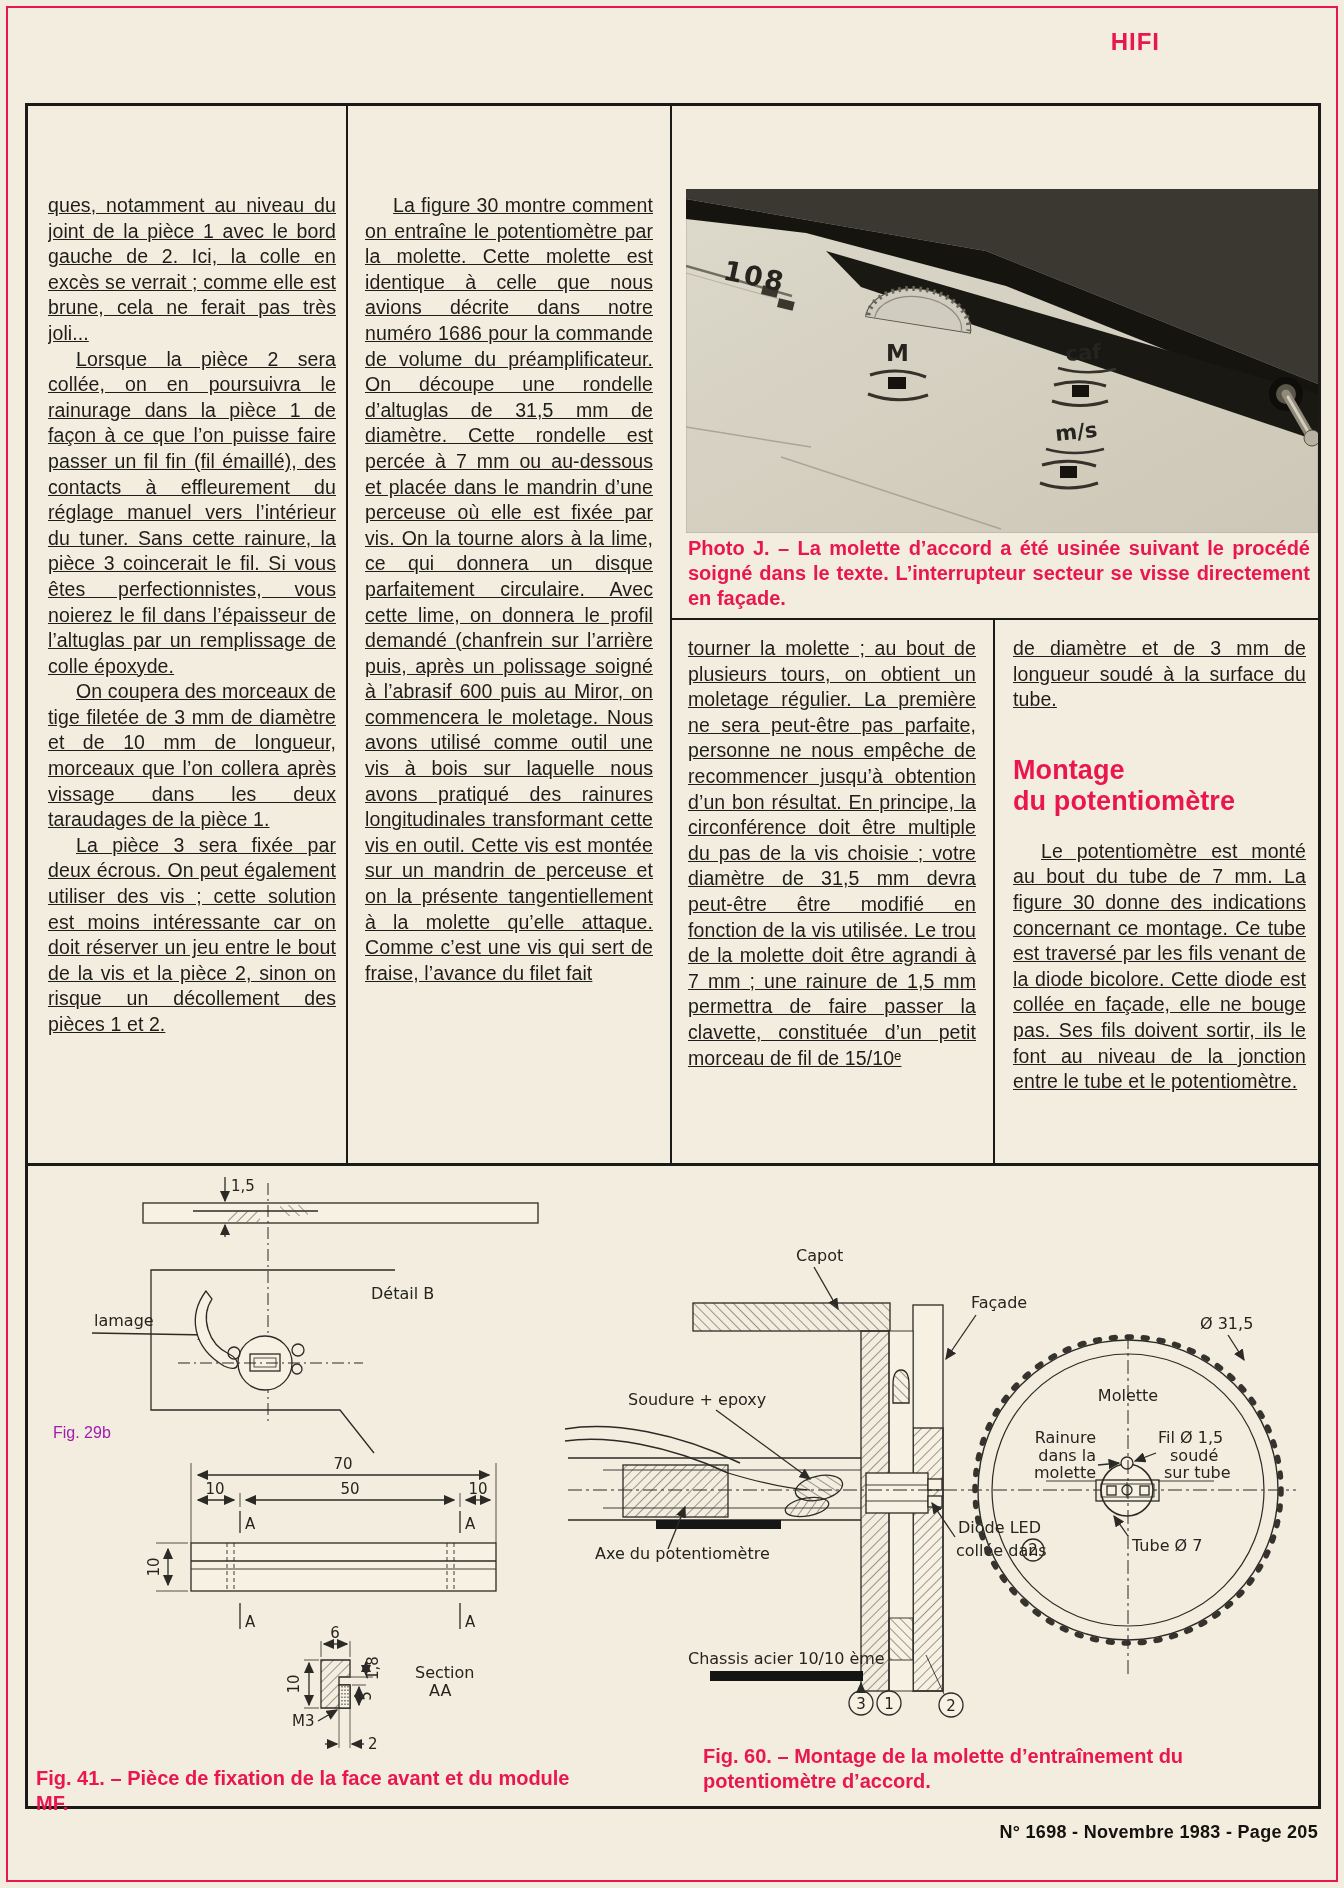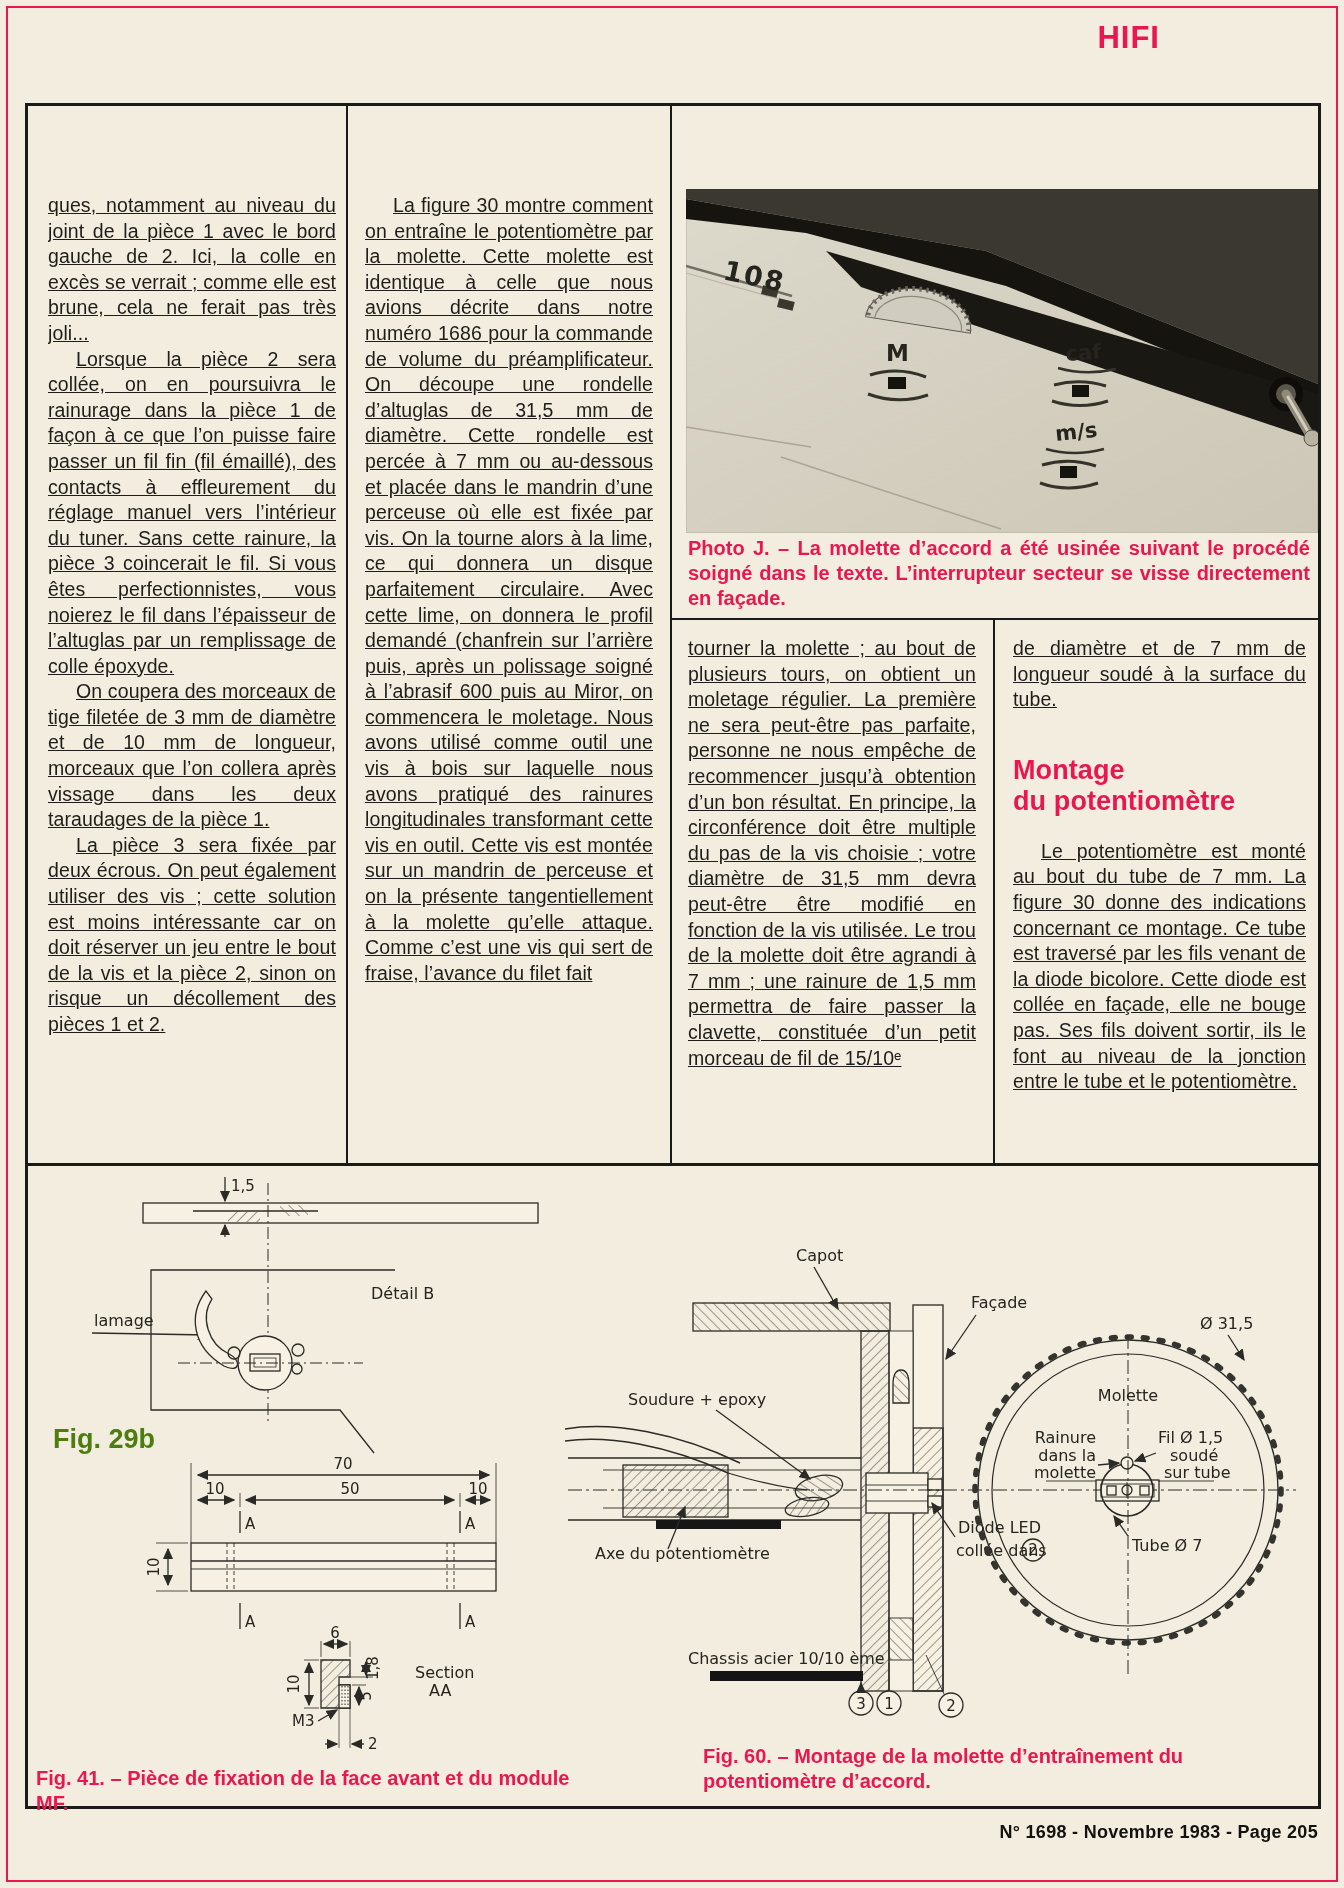--- a/index.html
+++ b/index.html
@@ -1,20 +1,20 @@
 <!DOCTYPE html>
 <html><head>
 <meta charset="utf-8">
 <style>
   html,body{margin:0;padding:0;background:#888;}
   .page{position:relative;width:1344px;height:1888px;background:#f2edde;
         font-family:"Liberation Sans",sans-serif;color:#1f1d1a;overflow:hidden;}
   .red-frame{position:absolute;left:6px;top:6px;right:6px;bottom:6px;
         border:2px solid #e9164f;pointer-events:none;}
-  .hifi{position:absolute;top:20px;right:184px;font-size:31px;font-weight:bold;
+  .hifi{position:absolute;top:28px;right:184px;font-size:24px;font-weight:bold;
         color:#e9164f;letter-spacing:1px;}
   .content{position:absolute;left:25px;top:103px;width:1290px;height:1700px;
         border:3px solid #1a1a18;}
   .vr{position:absolute;width:2px;background:#1a1a18;}
   .vr1{left:318px;top:0;height:1057px;}
   .vr2{left:642px;top:0;height:1057px;}
   .vr3{left:965px;top:512px;height:545px;}
   .hr{position:absolute;background:#1a1a18;}
   .hr-caption{left:642px;top:512px;width:648px;height:2px;}
   .hr-main{left:0;top:1057px;width:1290px;height:3px;}
@@ -26,21 +26,21 @@
   .col2{left:337px;top:87px;width:288px;height:970px;}
   .col3{left:660px;top:530px;width:288px;height:527px;}
   .col4{left:985px;top:530px;width:293px;height:527px;}
   .col4 h2{color:#e9164f;font-size:27px;line-height:31px;margin:42px 0 22px 0;
         font-weight:bold;}
   .photo-svg{position:absolute;left:658px;top:83px;}
   .photo-caption{position:absolute;left:660px;top:430px;width:622px;
         color:#e9164f;font-weight:bold;font-size:20px;line-height:25px;
         text-align:justify;}
   .figs-svg{position:absolute;left:0;top:1057px;}
-  .figlabel{position:absolute;color:#4d7c0f;font-weight:bold;font-size:27px;}
+  .figlabel{position:absolute;color:#a21caf;font-weight:normal;font-size:16px;}
   .f29{left:25px;top:1318px;}
   .figcap{position:absolute;color:#e9164f;font-weight:bold;font-size:20px;
         line-height:25px;}
   .f31cap{left:8px;top:1660px;width:540px;}
   .f30cap{left:675px;top:1638px;width:612px;}
   .footer{position:absolute;top:1822px;right:26px;font-size:18px;font-weight:bold;
         color:#14120f;letter-spacing:.3px;}
   svg text{font-family:"DejaVu Sans",sans-serif;fill:#26241f;}
   .dimtxt{font-size:15px;}
   .lbltxt{font-size:16px;}
@@ -122,21 +122,21 @@
       <line x1="95" y1="268" x2="315" y2="340" stroke="#aaa597" stroke-width="1.5"></line>
     </svg>
 
     <div class="photo-caption">Photo J. – La molette d’accord a été usinée suivant le procédé soigné dans le texte. L’interrupteur secteur se visse directement en façade.</div>
 
     <div class="col col3">
       <p>tourner la molette ; au bout de plusieurs tours, on obtient un moletage régulier. La première ne sera peut-être pas parfaite, personne ne nous empêche de recommencer jusqu’à obtention d’un bon résultat. En principe, la circonférence doit être multiple du pas de la vis choisie ; votre diamètre de 31,5 mm devra peut-être être modifié en fonction de la vis utilisée. Le trou de la molette doit être agrandi à 7 mm ; une rainure de 1,5 mm permettra de faire passer la clavette, constituée d’un petit morceau de fil de 15/10ᵉ</p>
     </div>
 
     <div class="col col4">
-      <p>de diamètre et de 7 mm de longueur soudé à la surface du tube.</p>
+      <p>de diamètre et de 3 mm de longueur soudé à la surface du tube.</p>
       <h2><span>Montage</span><br><span>du potentiomètre</span></h2>
       <p class="ind">Le potentiomètre est monté au bout du tube de 7 mm. La figure 30 donne des indications concernant ce montage. Ce tube est traversé par les fils venant de la diode bicolore. Cette diode est collée en façade, elle ne bouge pas. Ses fils doivent sortir, ils le font au niveau de la jonction entre le tube et le potentiomètre.</p>
     </div>
 
     <svg class="figs-svg" width="1290" height="643" viewBox="0 0 1290 643">
       <defs>
         <pattern id="hA" width="7" height="7" patternUnits="userSpaceOnUse" patternTransform="rotate(45)">
           <line x1="0" y1="0" x2="0" y2="7" stroke="#4a4843" stroke-width="1.1"></line>
         </pattern>
         <pattern id="hB" width="7" height="7" patternUnits="userSpaceOnUse" patternTransform="rotate(-45)">

